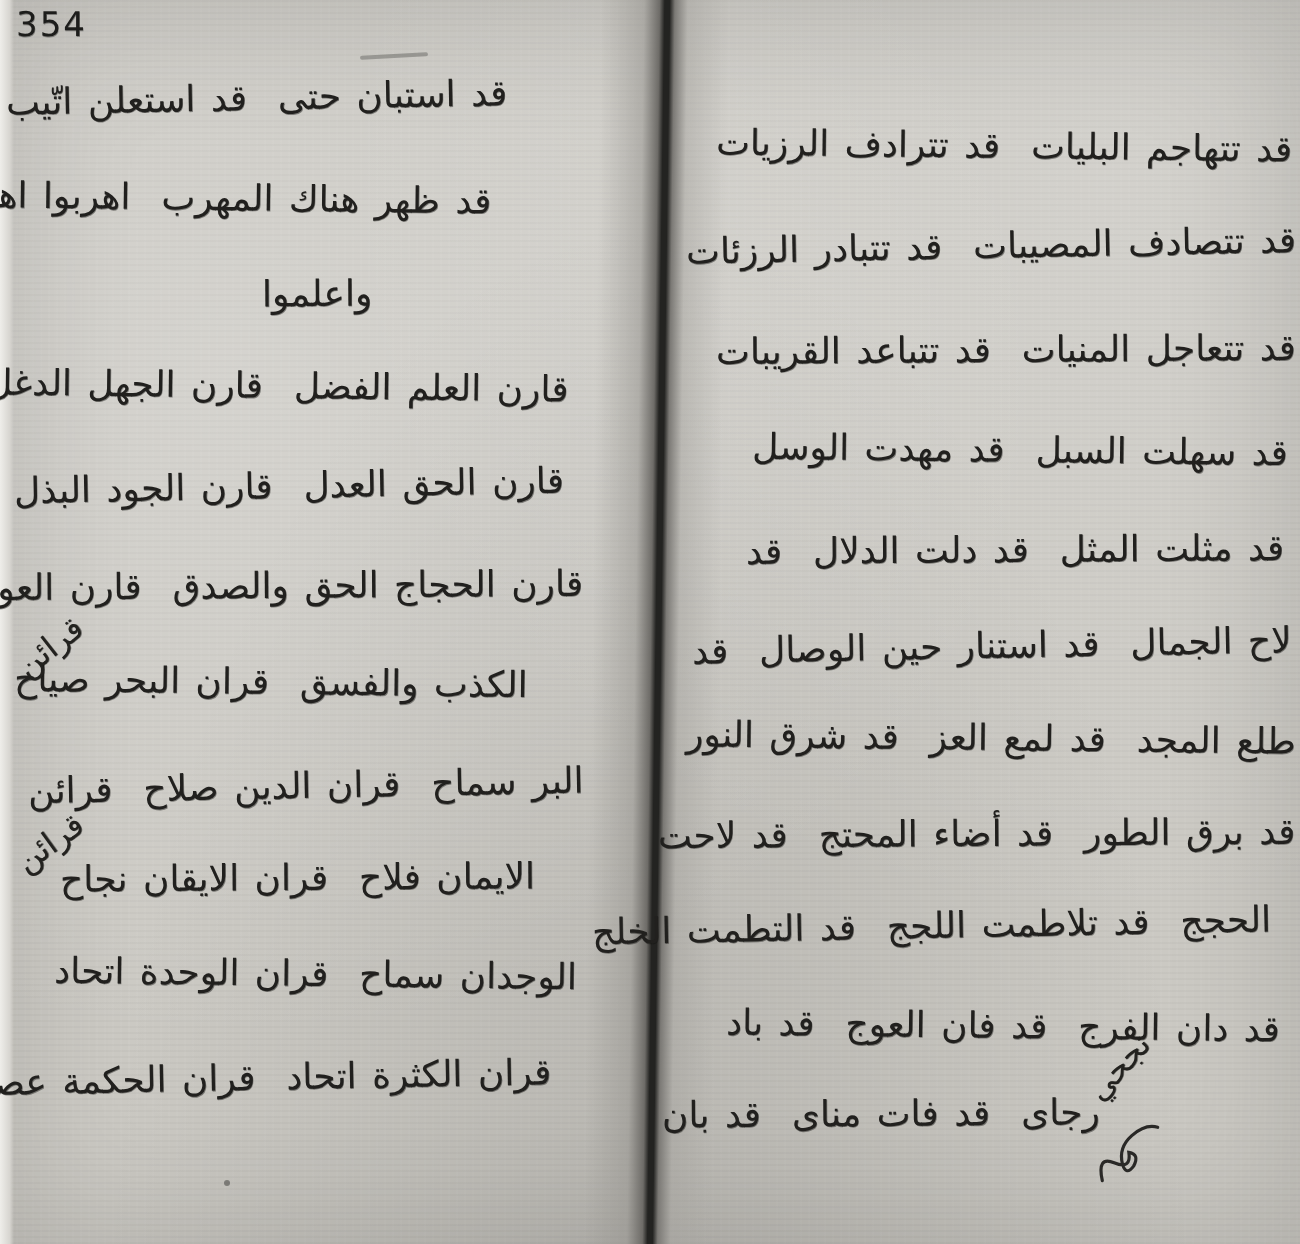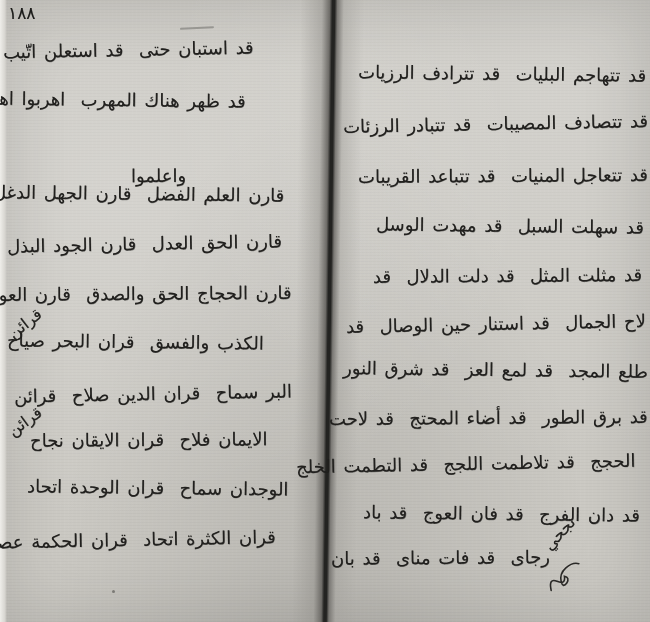--- a/index.html
+++ b/index.html
@@ -69,27 +69,27 @@
   .flourish{position:absolute;}
 </style>
 </head>
 <body>
 
 <div class="scan">
 
   <div class="edge-left"></div>
 
   <div class="page page-left">
-    <div class="pn">١٨٨</div>
+    <div class="pn">354</div>
 
     <div class="smudge" style="top:27px;left:180px;width:34px;"></div>
 
     <div class="line ta" style="top:38px;right:58px;">قد استبان حتى  قد استعلن اتّيب</div>
     <div class="line tb" style="top:88px;right:66px;">قد ظهر هناك المهرب  اهربوا اهربوا</div>
-    <div class="line tc" style="top:136px;right:126px;margin-top:28px;">واعلموا</div>
+    <div class="line tc" style="top:136px;right:126px;">واعلموا</div>
     <div class="line tb" style="top:182px;right:28px;">قارن العلم الفضل  قارن الجهل الدغل</div>
     <div class="line ta" style="top:232px;right:30px;">قارن الحق العدل  قارن الجود البذل</div>
     <div class="line tc" style="top:282px;right:20px;">قارن الحجاج الحق والصدق  قارن العوج</div>
     <div class="line tb" style="top:330px;right:48px;">الكذب والفسق  قران البحر صياح</div>
     <div class="diag" style="top:314px;left:6px;transform:rotate(-38deg);">قرائن</div>
     <div class="line ta" style="top:382px;right:20px;">البر سماح  قران الدين صلاح  قرائن</div>
     <div class="line tc" style="top:428px;right:44px;">الايمان فلاح  قران الايقان نجاح</div>
     <div class="diag" style="top:412px;left:6px;transform:rotate(-36deg);">قرائن</div>
     <div class="line tb" style="top:476px;right:24px;">الوجدان سماح  قران الوحدة اتحاد</div>
     <div class="line ta" style="top:528px;right:36px;">قران الكثرة اتحاد  قران الحكمة عصمة</div>

